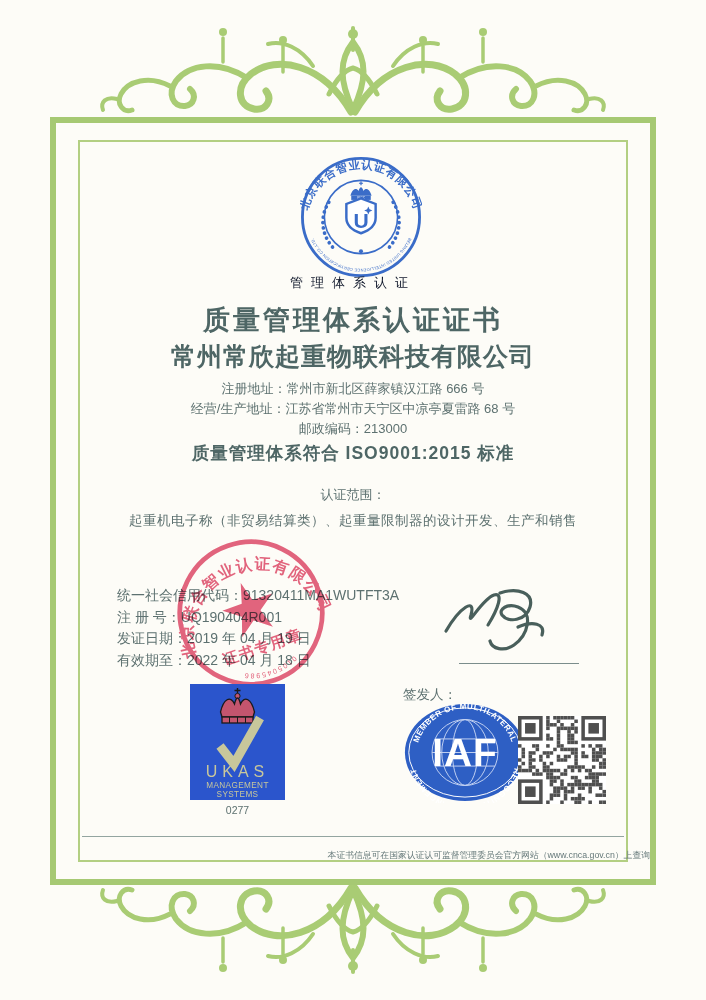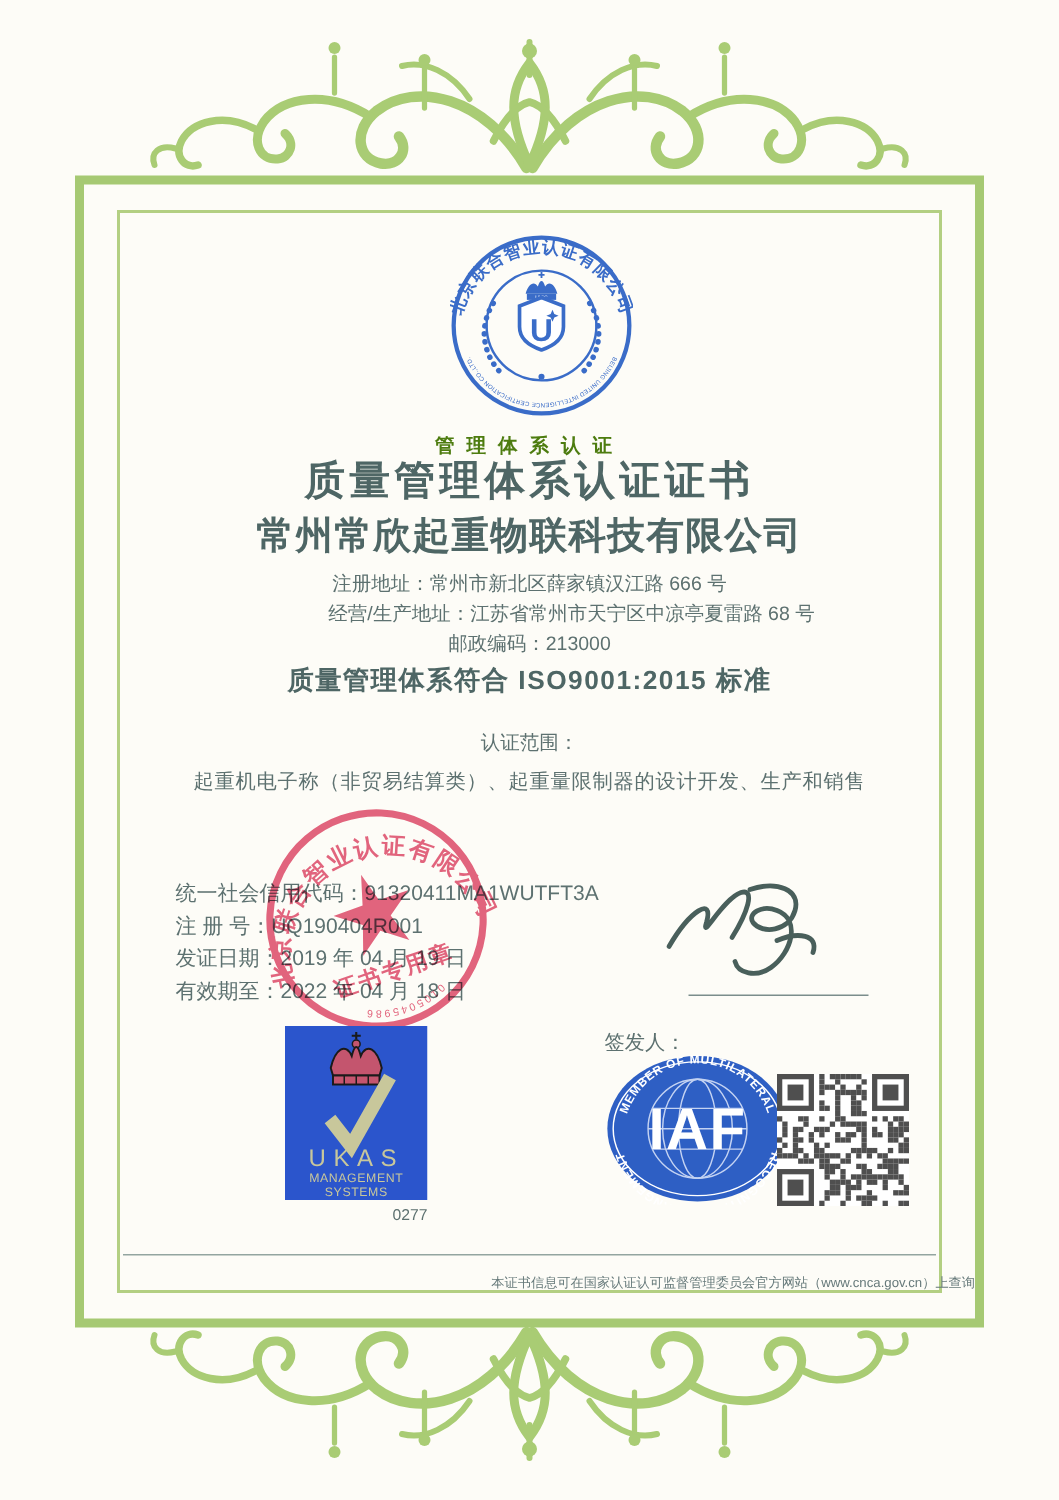--- a/index.html
+++ b/index.html
@@ -4,35 +4,35 @@
 <style>
   html,body{margin:0;padding:0;}
   body{width:706px;height:1000px;background:#fdfcf7;font-family:"Liberation Sans",sans-serif;}
   .page{position:relative;width:706px;height:1000px;overflow:hidden;background:#fdfcf7;color:#5d7170;}
   .crest{position:absolute;left:93px;top:20px;width:520px;height:100px;}
   .crest.bottom{top:880px;transform:scaleY(-1);}
   .frame-outer{position:absolute;left:50px;top:117px;width:594px;height:756px;border:6px solid #a6c973;}
   .frame-inner{position:absolute;left:78px;top:140px;width:546px;height:718px;border:2px solid #b3cf82;}
   .centered{position:absolute;left:56px;width:594px;text-align:center;}
   .emblem{position:absolute;left:300px;top:156px;width:122px;height:122px;}
-  .sys-label{top:288px;font-size:13px;letter-spacing:8px;color:#4d7c0f;font-weight:bold;}
+  .sys-label{top:274px;font-size:13px;letter-spacing:8px;color:#0f172a;}
   .title{top:302px;font-size:27px;font-weight:bold;letter-spacing:3px;color:#4e6665;}
   .company{top:340px;font-size:25px;font-weight:bold;letter-spacing:1px;color:#4e6665;}
   .addr{font-size:13px;color:#5d7170;}
-  .addr1{top:380px;} .addr2{top:400px;padding-left:28px;} .addr3{top:420px;}
+  .addr1{top:380px;} .addr2{top:400px;} .addr3{top:420px;}
   .standard{top:441px;font-size:17.5px;font-weight:bold;letter-spacing:1px;color:#4e6665;}
   .scope-label{top:486px;font-size:13px;}
   .scope-text{top:512px;font-size:13.5px;letter-spacing:.5px;}
   .details{position:absolute;left:117px;top:585px;font-size:14px;line-height:21.6px;white-space:nowrap;}
   .signer{position:absolute;left:403px;top:650px;font-size:13.5px;margin-top:36px;}
   .signer-line{position:absolute;left:459px;top:663px;width:120px;border-bottom:1px solid #7b8d8c;}
   .signature{position:absolute;left:438px;top:583px;width:150px;height:78px;mix-blend-mode:multiply;}
   .seal{position:absolute;left:172px;top:534px;width:158px;height:158px;transform:rotate(-19deg);mix-blend-mode:multiply;opacity:.88;}
   .ukas{position:absolute;left:190px;top:684px;width:95px;height:116px;}
-  .ukas-code{position:absolute;left:190px;top:804px;width:95px;text-align:right;font-size:10.5px;color:#5d7170;}
+  .ukas-code{position:absolute;left:190px;top:804px;width:95px;text-align:center;font-size:10.5px;color:#5d7170;}
   .iaf{position:absolute;left:402px;top:702px;width:126px;height:101px;}
   .qr{position:absolute;left:518px;top:716px;width:88px;height:88px;}
   .f-notice{top:820px;font-size:11.5px;font-weight:bold;color:#5e7170;letter-spacing:.5px;}
   .f-rule{position:absolute;left:82px;top:836px;width:542px;border-top:1px solid #93a5a0;}
   .f-addr{top:839px;font-size:8.8px;color:#66797а;color:#66797a;}
   .f-query{top:850px;font-size:8.8px;color:#66797a;text-align:right;}
 </style>
 </head>
 <body>
 

